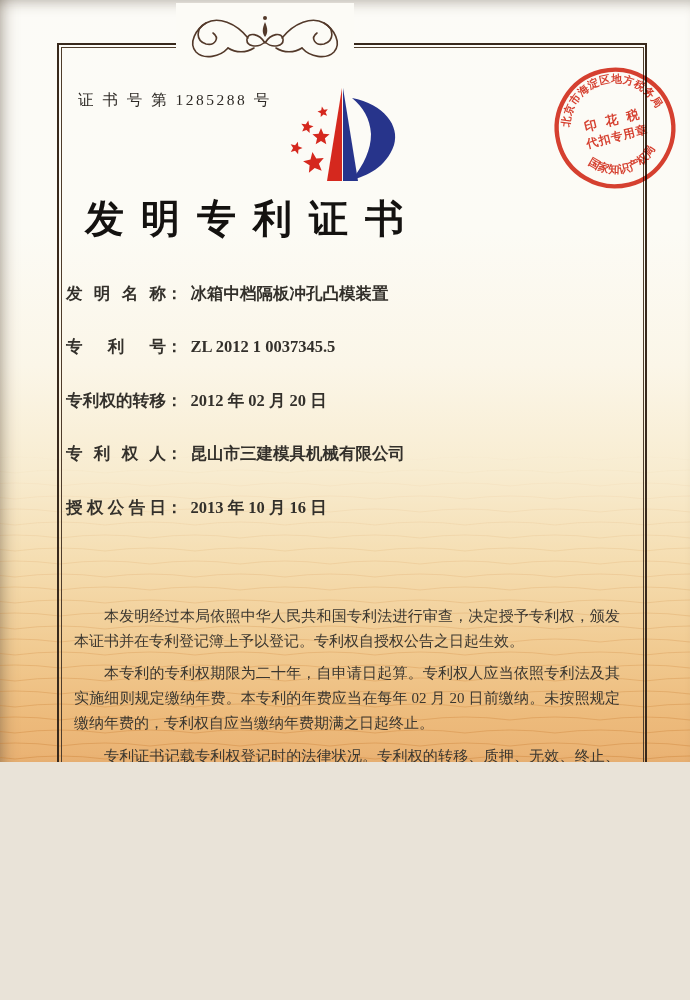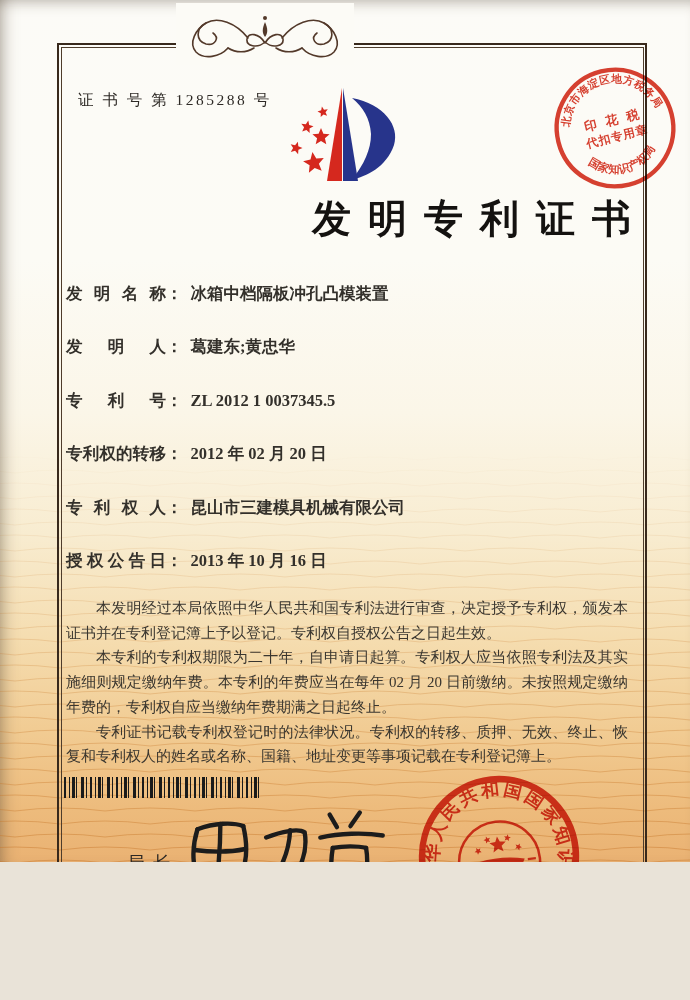--- a/index.html
+++ b/index.html
@@ -1,35 +1,35 @@
 <!DOCTYPE html>
 <html><head>
 <meta charset="utf-8">
 <style>
   * { box-sizing: border-box; }
   body { margin: 0; background: #e9e3d8; font-family: "Liberation Serif", "DejaVu Serif", serif; }
   .page {
-    position: relative; width: 690px; height: 862px; margin: 0 auto; overflow: hidden;
+    position: relative; width: 690px; height: 762px; margin: 0 auto; overflow: hidden;
     background: linear-gradient(180deg,#fcfbf7 0%,#fcfbf5 30%,#fbf6e8 48%,#f8ecd0 62%,#f5ddb0 74%,#f1cb92 85%,#edbb7c 94%,#eab273 100%);
     box-shadow: inset 14px 0 16px -12px rgba(90,75,60,.5), inset 0 12px 14px -10px rgba(90,75,60,.38);
   }
   #waves { position: absolute; left: 0; top: 430px; z-index: 1; }
   .frame { position: absolute; left: 57px; top: 43px; width: 590px; height: 934px; border: 2.5px solid #38291c; z-index: 2; }
   .frame-inner { position: absolute; inset: 1.5px; border: 1px solid #4e3c2b; }
   .cert-no { position: absolute; left: 78px; top: 90px; font-size: 15.5px; letter-spacing: 2.5px; color: #2e2a26; z-index: 3; }
   .logo { position: absolute; left: 266px; top: 82px; z-index: 3; }
-  .title { position: absolute; left: 58px; top: 192px; width: 590px; text-align: right; font-size: 39px; font-weight: 700;
-           letter-spacing: 17px; padding-left: 21px; color: #141210; z-index: 3; }
+  .title { position: absolute; left: 58px; top: 192px; width: 590px; text-align: left; font-size: 39px; font-weight: 700;
+           letter-spacing: 17px; padding-left: 27px; color: #141210; z-index: 3; }
   .fields { position: absolute; left: 66px; top: 283px; z-index: 3; font-weight: bold; }
   .frow { height: 53.4px; font-size: 16.5px; color: #33302b; }
   .flabel { display: inline-block; width: 100px; text-align: justify; text-align-last: justify; }
   .fcolon { margin-right: 8px; }
   .body-text { position: absolute; left: 66px; top: 596px; width: 562px; z-index: 3; font-size: 15px; line-height: 24.7px;
                color: #3a362f; text-align: justify; }
-  .body-text p { margin: 0; text-indent: 2em; }
+  .body-text p { margin: 8px; text-indent: 2em; }
   .barcode { position: absolute; left: 64px; top: 777px; width: 196px; height: 21px; z-index: 3;
     background: repeating-linear-gradient(90deg,
       #1a1a1a 0 2px, transparent 2px 5px, #1a1a1a 5px 6px, transparent 6px 8px,
       #1a1a1a 8px 11px, transparent 11px 12px, #1a1a1a 12px 13px, transparent 13px 17px,
       #1a1a1a 17px 20px, transparent 20px 22px, #1a1a1a 22px 23px, transparent 23px 26px); }
   .director { position: absolute; left: 127px; top: 851px; font-size: 18px; letter-spacing: 8px; color: #2c2824; z-index: 3; }
   .sig { position: absolute; left: 180px; top: 798px; z-index: 4; }
   .footer { position: absolute; left: 58px; top: 937px; width: 590px; text-align: center; font-size: 14px;
             letter-spacing: 2px; color: #2e2b26; z-index: 3; text-decoration: underline; }
   .seal-tax { position: absolute; left: 547px; top: 60px; width: 136px; height: 136px; z-index: 5;
@@ -140,23 +140,20 @@
     </g>
   </svg>
 
   <div class="title">发明专利证书</div>
 
   <div class="fields">
     <div class="frow">
       <span class="flabel">发明名称</span><span class="fcolon">：</span><span class="fvalue">冰箱中档隔板冲孔凸模装置</span>
     </div>
     <div class="frow">
-      <span class="flabel">发明人</span><span class="fcolon">：</span><span class="fvalue">葛建东;黄忠华</span>
-    </div>
-    <div class="frow">
       <span class="flabel">专利号</span><span class="fcolon">：</span><span class="fvalue">ZL 2012 1 0037345.5</span>
     </div>
     <div class="frow">
       <span class="flabel">专利权的转移</span><span class="fcolon">：</span><span class="fvalue">2012 年 02 月 20 日</span>
     </div>
     <div class="frow">
       <span class="flabel">专利权人</span><span class="fcolon">：</span><span class="fvalue">昆山市三建模具机械有限公司</span>
     </div>
     <div class="frow">
       <span class="flabel">授权公告日</span><span class="fcolon">：</span><span class="fvalue">2013 年 10 月 16 日</span>

